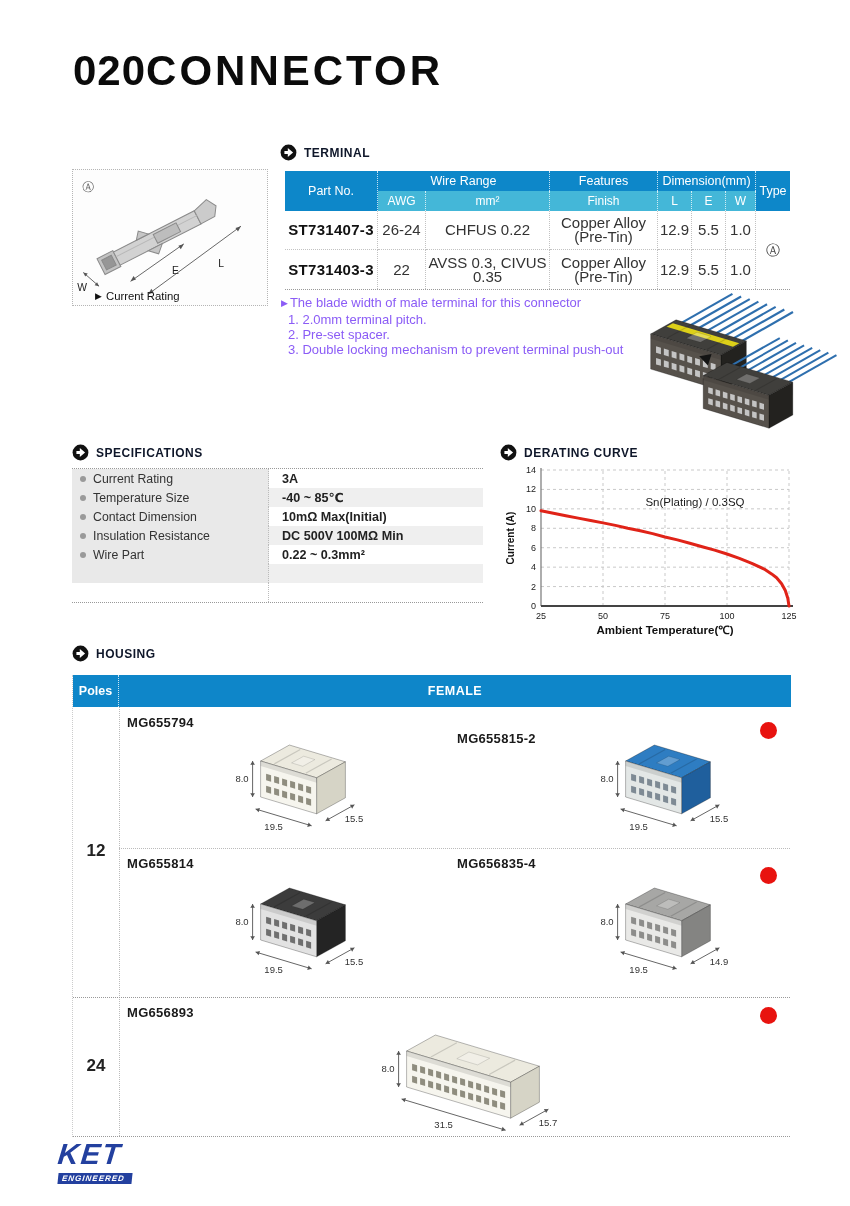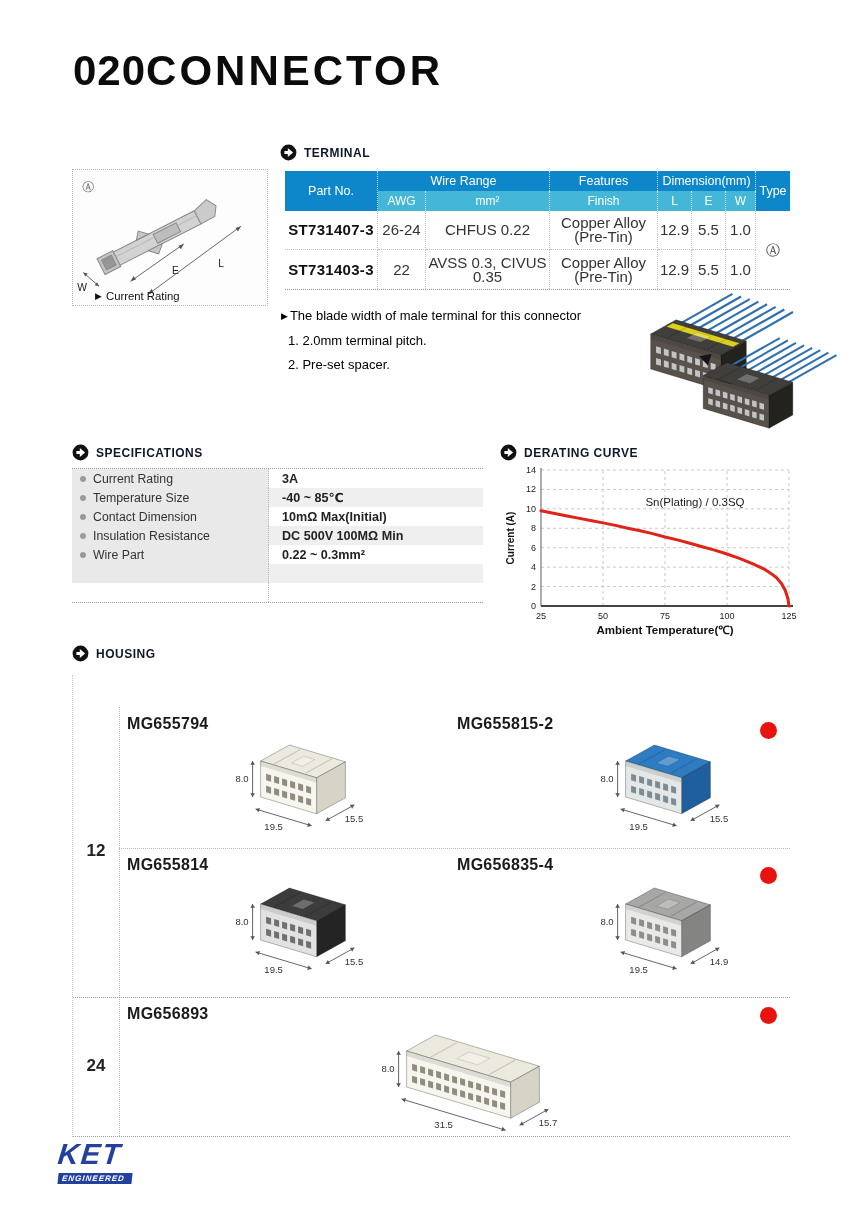--- a/index.html
+++ b/index.html
@@ -23,21 +23,21 @@
            grid-template-rows:20px 20px 39px 39px;border-bottom:1px dotted #999}
   .t-table>div{display:flex;align-items:center;justify-content:center;text-align:center}
   .hb{background:#0d87c9;color:#fff;font-size:12.5px;border-right:1px dotted rgba(255,255,255,.75)}
   .hc{background:#44b7d8;color:#fff;font-size:12px;border-right:1px dotted rgba(255,255,255,.75)}
   .nbr{border-right:none !important}
   .dc{font-size:15px;color:#333;border-right:1px dotted #c2c2c2;flex-direction:column;line-height:14px}
   .rb{border-bottom:1px dotted #c2c2c2}
   .pn{font-weight:bold;color:#111;letter-spacing:.3px}
   .typ{font-size:14px;color:#444}
   
-  .features{position:absolute;left:281px;top:304px;width:352px;font-size:13px;line-height:24px;color:#000000}
+  .features{position:absolute;left:281px;top:295px;width:352px;font-size:13px;line-height:15px;color:#8b5cf6}
   .features .mk{font-size:9px;margin-right:2px;position:relative;top:-1px}
   .features .it{padding-left:7px}
   
   .photo-svg{position:absolute;pointer-events:none}
   .tri-left{position:absolute;left:699px;top:352px;width:0;height:0;border-top:6px solid transparent;
             border-bottom:6px solid transparent;border-right:11px solid #141414;transform:rotate(18deg)}
   
   .spec{position:absolute;left:72px;top:468px;width:411px;border-top:1px dotted #999;border-bottom:1px dotted #999}
   .spec-row{display:flex;height:19px;align-items:stretch}
   .spec-l{width:197px;background:#e9e9e9;display:flex;align-items:center;padding-left:8px;
@@ -52,21 +52,21 @@
   .housing{position:absolute;left:72px;top:675px;width:718px;height:462px;
            border-left:1px dotted #ccc;border-bottom:1px dotted #999}
   .h-head{position:absolute;left:0;top:0;width:718px;height:32px;background:#0e86c9;color:#fff;display:flex}
   .h-poles{width:46px;display:flex;align-items:center;justify-content:center;font-size:12.5px;font-weight:bold;
            border-right:1px dotted rgba(255,255,255,.8)}
   .h-female{flex:1;display:flex;align-items:center;justify-content:center;font-size:12.5px;font-weight:bold;letter-spacing:.5px}
   .v-div{position:absolute;left:46px;top:32px;bottom:0;border-left:1px dotted #bbb}
   .sep1{position:absolute;left:46px;right:0;top:173px;border-top:1px dotted #bbb}
   .sep2{position:absolute;left:0;right:0;top:322px;border-top:1px dotted #999}
   .poles-num{position:absolute;left:0;width:46px;text-align:center;font-size:17px;font-weight:bold;color:#222}
-  .part{position:absolute;font-size:16px;font-weight:bold;color:#1a1a1a;letter-spacing:.3px}
+  .part{position:absolute;font-size:13px;font-weight:bold;color:#1a1a1a;letter-spacing:.3px}
   .conn{position:absolute;width:210px;height:140px}
   .rdot{position:absolute;left:687px;width:17px;height:17px;border-radius:50%}
   
   .logo{position:absolute;left:58px;top:1142px}
   .logo-text{font-style:italic;font-weight:bold;font-size:29px;line-height:25px;color:#23409f;
              letter-spacing:2px;transform:skewX(-6deg)}
   .logo-sub{display:inline-block;background:#23409f;color:#fff;font-style:italic;font-weight:bold;
             font-size:8px;letter-spacing:1px;padding:1px 7px 1px 4px;transform:skewX(-6deg);margin-top:1px}
 </style>
 </head>
@@ -154,20 +154,21 @@
     </div>
     <div class="dc" style="grid-column:5;grid-row:4">12.9</div>
     <div class="dc" style="grid-column:6;grid-row:4">5.5</div>
     <div class="dc" style="grid-column:7;grid-row:4">1.0</div>
   </div>
 
   <div class="features">
     <div><span class="mk">▶</span><span>The blade width of male terminal for this connector</span></div>
     <div class="it">1. 2.0mm terminal pitch.</div>
     <div class="it">2. Pre-set spacer.</div>
+    <div class="it">3. Double locking mechanism to prevent terminal push-out</div>
   </div>
 
   <svg id="photo1" class="photo-svg" viewBox="0 0 210 140" style="left:596px;top:283px;width:205px;height:137px">
       <line x1="81.776" y1="43.980000000000004" x2="139.776" y2="10.980000000000004" stroke="#2e6fae" stroke-width="2.2"></line>
       <line x1="90.63314285714286" y1="46.63714285714286" x2="148.63314285714284" y2="13.637142857142862" stroke="#2e6fae" stroke-width="2.2"></line>
       <line x1="99.49028571428572" y1="49.29428571428572" x2="157.49028571428573" y2="16.29428571428572" stroke="#2e6fae" stroke-width="2.2"></line>
       <line x1="108.34742857142858" y1="51.95142857142858" x2="166.34742857142857" y2="18.95142857142858" stroke="#2e6fae" stroke-width="2.2"></line>
       <line x1="117.20457142857144" y1="54.60857142857144" x2="175.20457142857146" y2="21.608571428571437" stroke="#2e6fae" stroke-width="2.2"></line>
       <line x1="126.06171428571429" y1="57.26571428571428" x2="184.0617142857143" y2="24.26571428571428" stroke="#2e6fae" stroke-width="2.2"></line>
       <line x1="134.91885714285715" y1="59.922857142857154" x2="192.91885714285715" y2="26.922857142857154" stroke="#2e6fae" stroke-width="2.2"></line>
@@ -328,29 +329,33 @@
 
   <div class="sec" style="left:72px;top:645px">
     <svg class="ic" viewBox="0 0 20 20">
         <circle cx="10" cy="10" r="9.3" fill="#111"></circle>
         <path d="M5.2 8.1 L9.2 8.1 L9.2 4.8 L15.4 10 L9.2 15.2 L9.2 11.9 L5.2 11.9 Z" fill="#fff"></path>
       </svg>
     <span class="tx">HOUSING</span>
   </div>
 
   <div class="housing">
+    <div class="h-head">
+      <div class="h-poles">Poles</div>
+      <div class="h-female">FEMALE</div>
+    </div>
     <div class="v-div"></div>
     <div class="sep1"></div>
     <div class="sep2"></div>
 
     <div class="poles-num" style="top:166px">12</div>
     <div class="poles-num" style="top:381px">24</div>
 
     <div class="part" style="left:54px;top:40px">MG655794</div>
-    <div class="part" style="left:384px;top:40px">MG655815-2</div>
+    <div class="part" style="left:384px;top:56px">MG655815-2</div>
     <div class="part" style="left:54px;top:181px">MG655814</div>
     <div class="part" style="left:384px;top:181px">MG656835-4</div>
     <div class="part" style="left:54px;top:330px">MG656893</div>
 
     <svg class="conn" viewBox="0 0 210 140" style="left:125px;top:34px">
         <polygon points="62.6,52.0 118.6,68.8 147.4,52.8 91.4,36.0" fill="#eceadf" stroke="rgba(0,0,0,.28)" stroke-width="1"></polygon>
         <polygon points="93.6,53.9 104.8,57.3 116.9,50.6 105.7,47.2" fill="rgba(255,255,255,.25)" stroke="rgba(0,0,0,.12)"></polygon>
         <line x1="76.36" y1="54.896" x2="102.28" y2="40.495999999999995" stroke="rgba(0,0,0,.15)" stroke-width="1.2"></line>
         <line x1="107.72" y1="64.304" x2="133.64" y2="49.903999999999996" stroke="rgba(0,0,0,.15)" stroke-width="1.2"></line>
         <polygon points="118.6,68.8 147.4,52.8 147.4,88.8 118.6,104.8" fill="#d6d4c6" stroke="rgba(0,0,0,.28)"></polygon>

